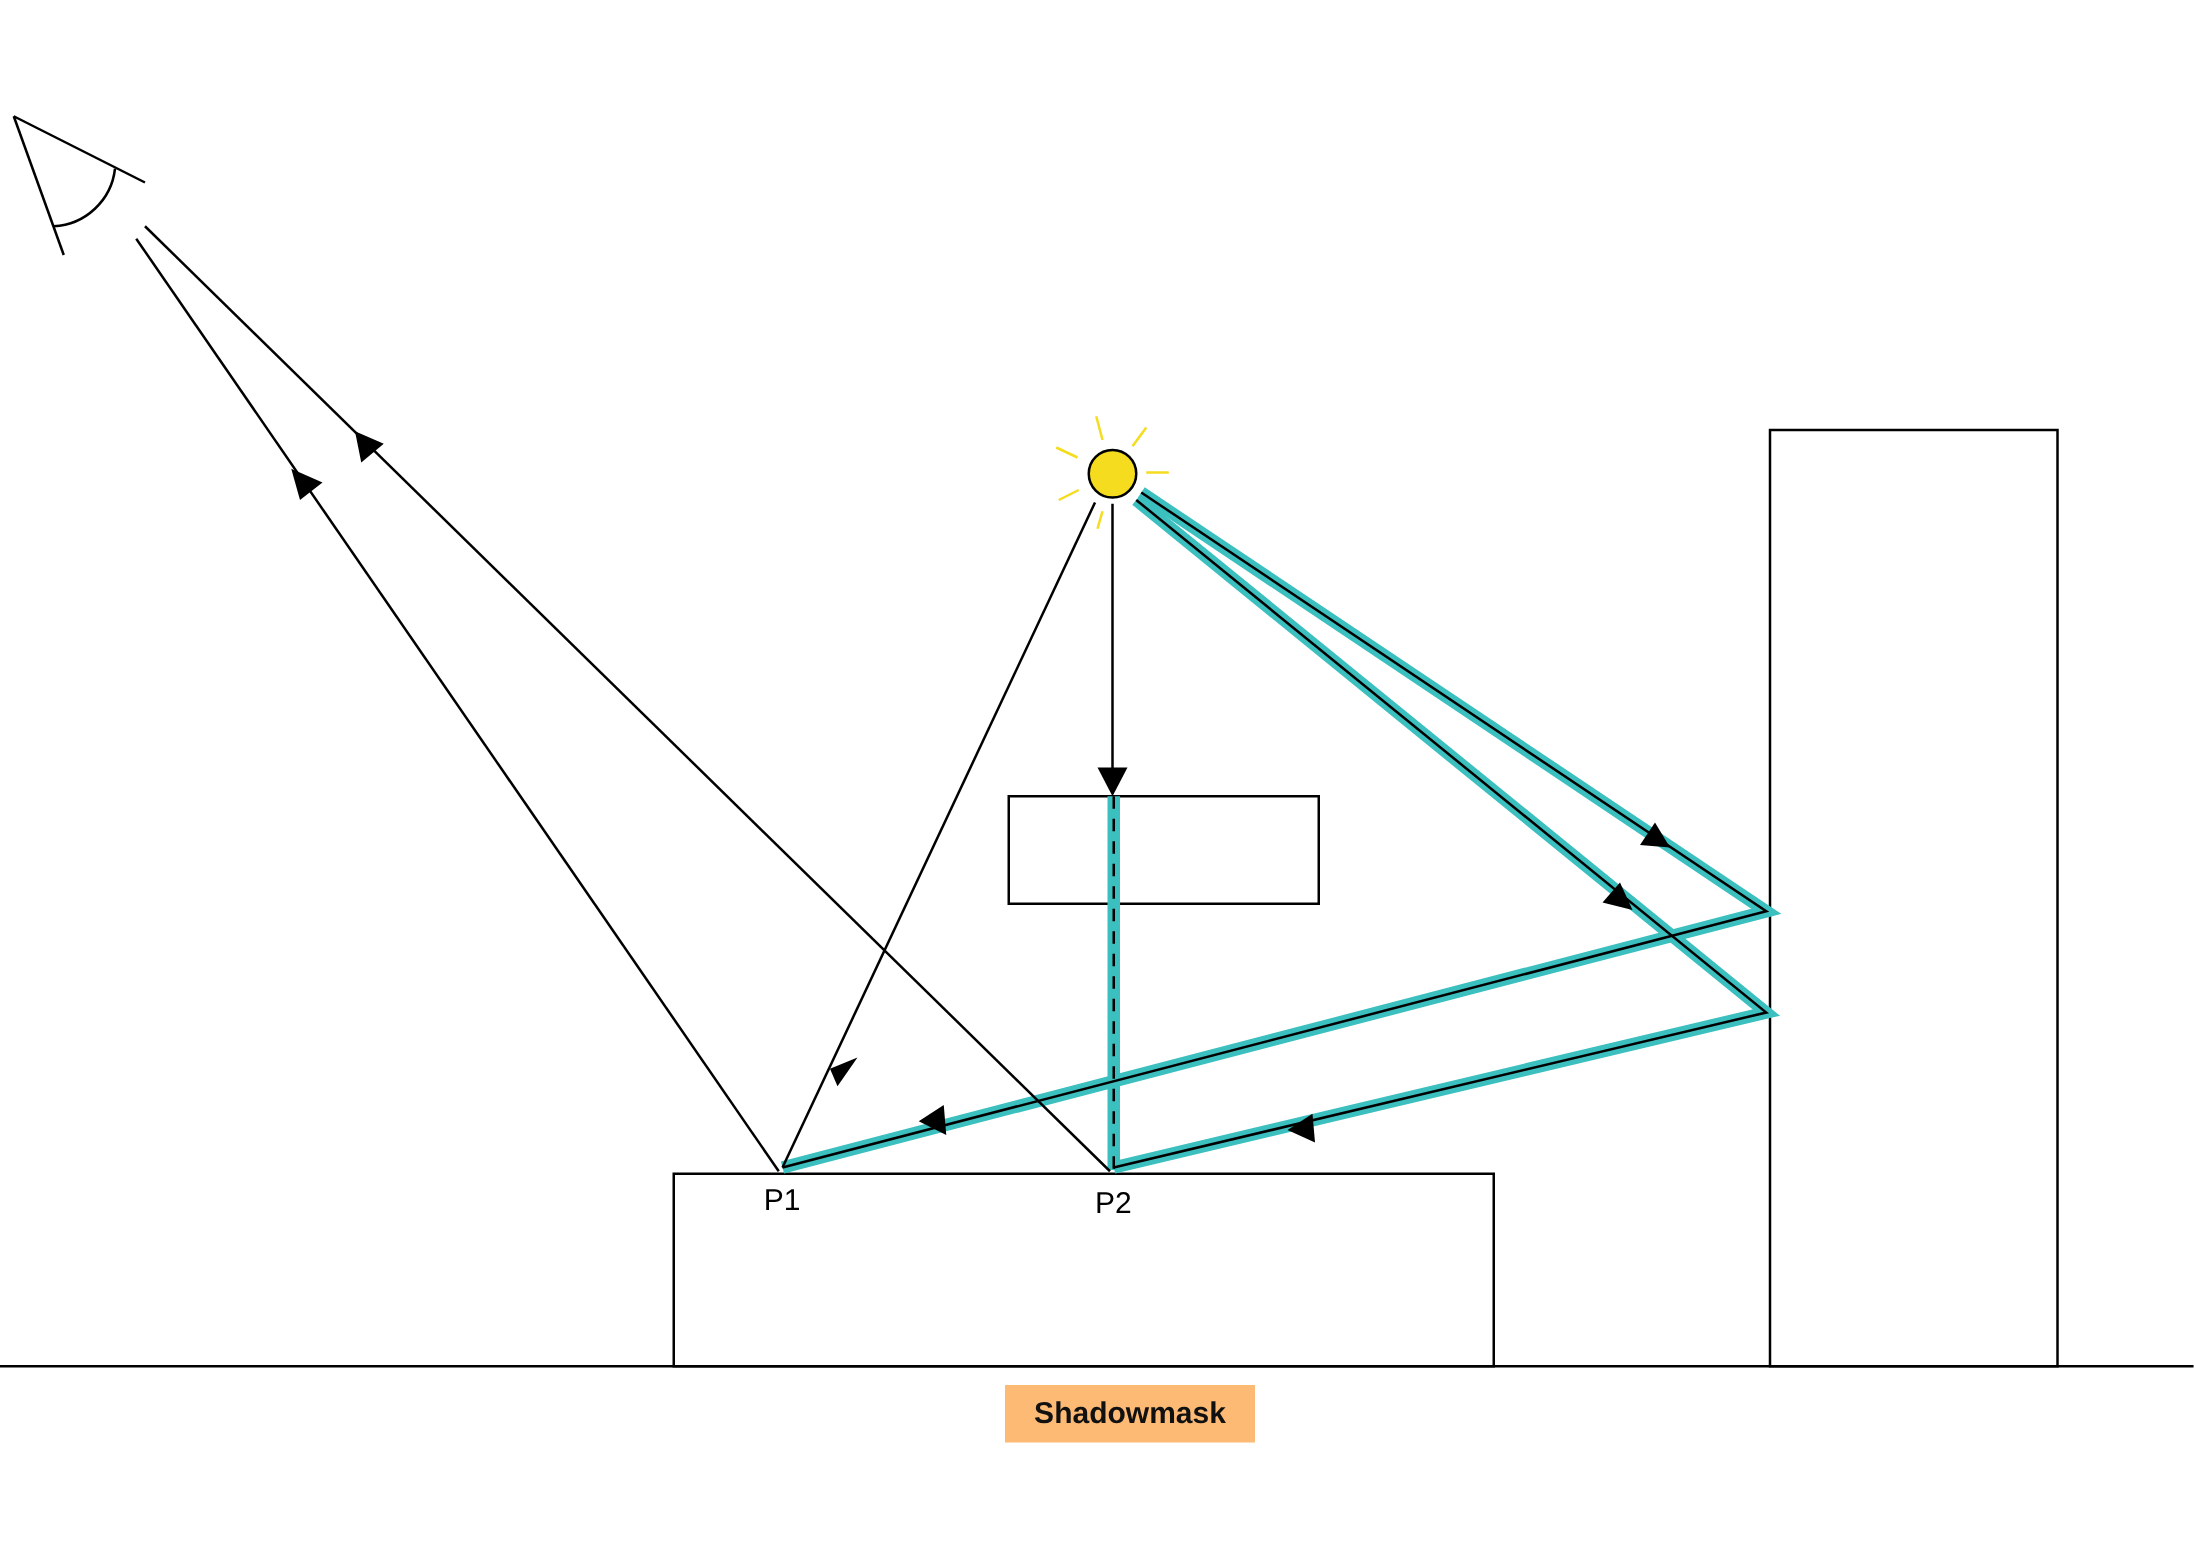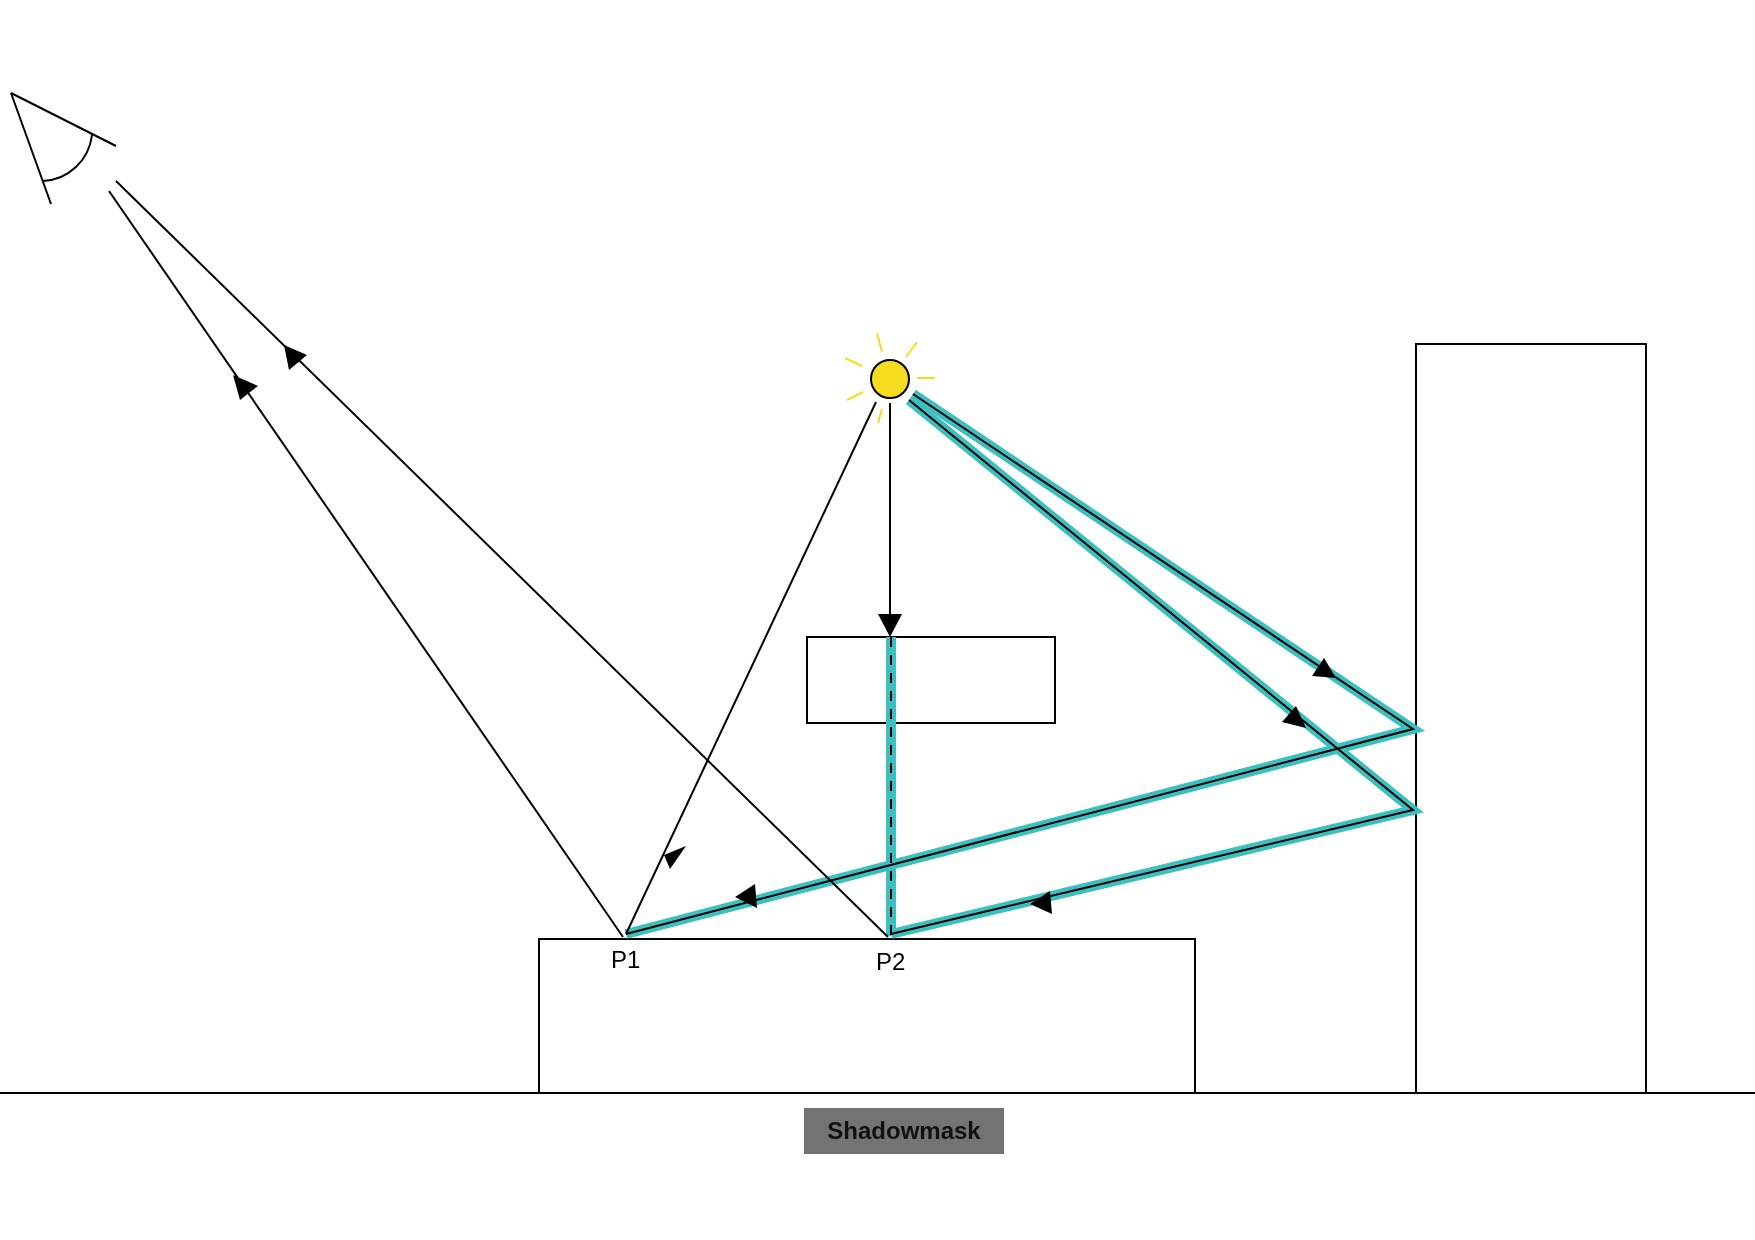--- a/index.html
+++ b/index.html
@@ -74,15 +74,15 @@
       <line x1="847" y1="400" x2="863" y2="392"></line>
       <line x1="882" y1="409" x2="878" y2="423"></line>
     </g>
     <circle cx="890" cy="379" r="19" fill="#f5dc1e" stroke="#000" stroke-width="2"></circle>
   </g>
 
   <text class="label-point" x="611" y="968">P1</text>
   <text class="label-point" x="876" y="970">P2</text>
 </svg>
 
-<div class="legend" style="background:#737373;">
+<div class="legend" style="background:#fdba74;">
   <span>Shadowmask</span>
 </div>
 
 </body></html>

